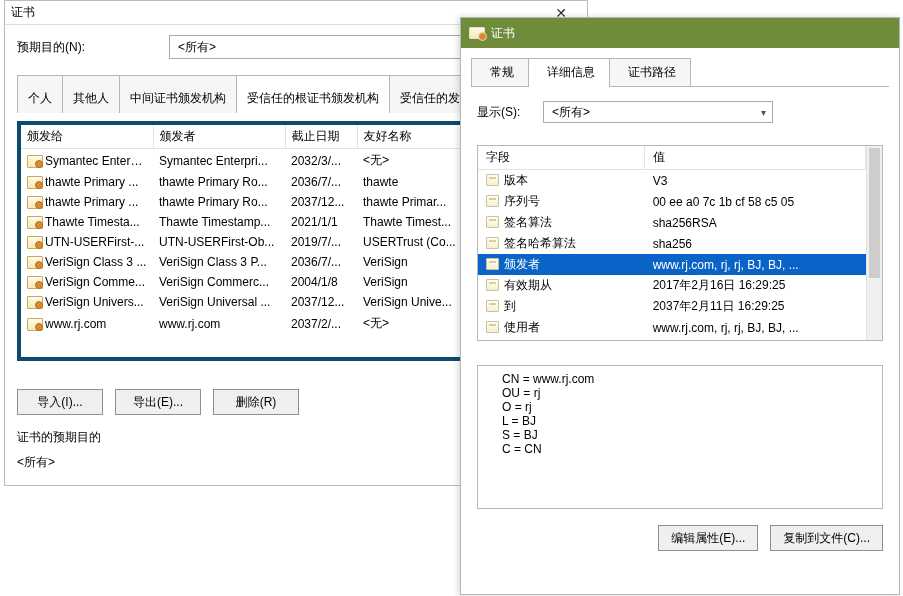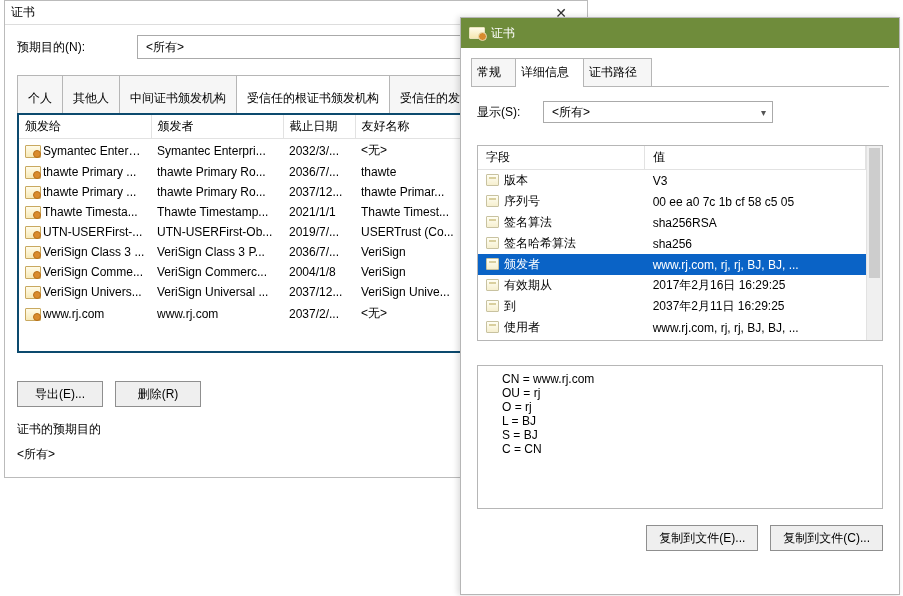--- a/index.html
+++ b/index.html
@@ -34,20 +34,21 @@
     width: 40px; height: 22px;
     text-align: center;
     font-size: 14px; line-height: 22px;
     color: #333;
   }
   .win-left .body { padding: 10px 12px 14px 12px; }
 
   .row-purpose {
     display: flex; align-items: center;
     margin-bottom: 16px;
+    gap: 32px;
   }
   .row-purpose label { width: 120px; }
   .combo {
     flex: 1;
     height: 24px;
     border: 1px solid #aaa;
     background: #fff;
     display: flex; align-items: center;
     padding: 0 8px;
     position: relative;
@@ -76,21 +77,22 @@
   .tabs .tab.active {
     background: #fff;
     z-index: 2;
   }
   .tabs-underline {
     border-bottom: 1px solid #b6b6b6;
     margin-top: -1px;
   }
 
   .table-wrap {
-    border: 2px solid #0c4a6e;
+    border: 4px solid #0c4a6e;
+    margin-top: 8px;
     height: 240px;
     overflow: hidden;
   }
   .table { width: 100%; border-collapse: collapse; table-layout: fixed; }
   .table th, .table td {
     text-align: left;
     padding: 3px 6px 3px 6px;
     white-space: nowrap;
     overflow: hidden;
     text-overflow: ellipsis;
@@ -180,21 +182,21 @@
     width: 7px; height: 7px; background: #d98b2e;
     border: 1px solid #e7dcb3; border-radius: 50%;
   }
   .win-right .body2 { padding: 10px 0 0 0; flex: 1; display: flex; flex-direction: column; }
 
   .tabs2 {
     display: flex;
     padding: 0 10px;
   }
   .tabs2 .tab {
-    padding: 5px 14px 6px 5px;
+    padding: 5px 14px 6px 18px;
     border: 1px solid #b6b6b6;
     border-bottom: none;
     background: #f6f6f6;
     margin-right: -1px;
     white-space: nowrap;
   }
   .tabs2 .tab.active { background: #fff; z-index: 2; }
   .tabs2-underline { border-bottom: 1px solid #b6b6b6; margin: -1px 10px 0 10px; }
 
   .show-row {
@@ -374,20 +376,21 @@
               <td><span class="cert-ico"></span>www.rj.com</td>
               <td>www.rj.com</td>
               <td>2037/2/...</td>
               <td>&lt;无&gt;</td>
             </tr>
           </tbody>
       </table>
     </div>
 
     <div class="btn-row">
+      <div class="btn">导入(I)...</div>
       <div class="btn">导出(E)...</div>
       <div class="btn">删除(R)</div>
     </div>
 
     <div class="purposes-box">
       <div class="lbl">证书的预期目的</div>
       <div>&lt;所有&gt;</div>
     </div>
   </div>
 </div>
@@ -470,17 +473,17 @@
     </div>
 
     <div class="value-box">CN = www.rj.com
 OU = rj
 O = rj
 L = BJ
 S = BJ
 C = CN</div>
 
     <div class="right-btn-row">
-      <div class="btn">复制到文件(E)...</div>
+      <div class="btn">编辑属性(E)...</div>
       <div class="btn">复制到文件(C)...</div>
     </div>
   </div>
 </div>
 
 </body></html>

